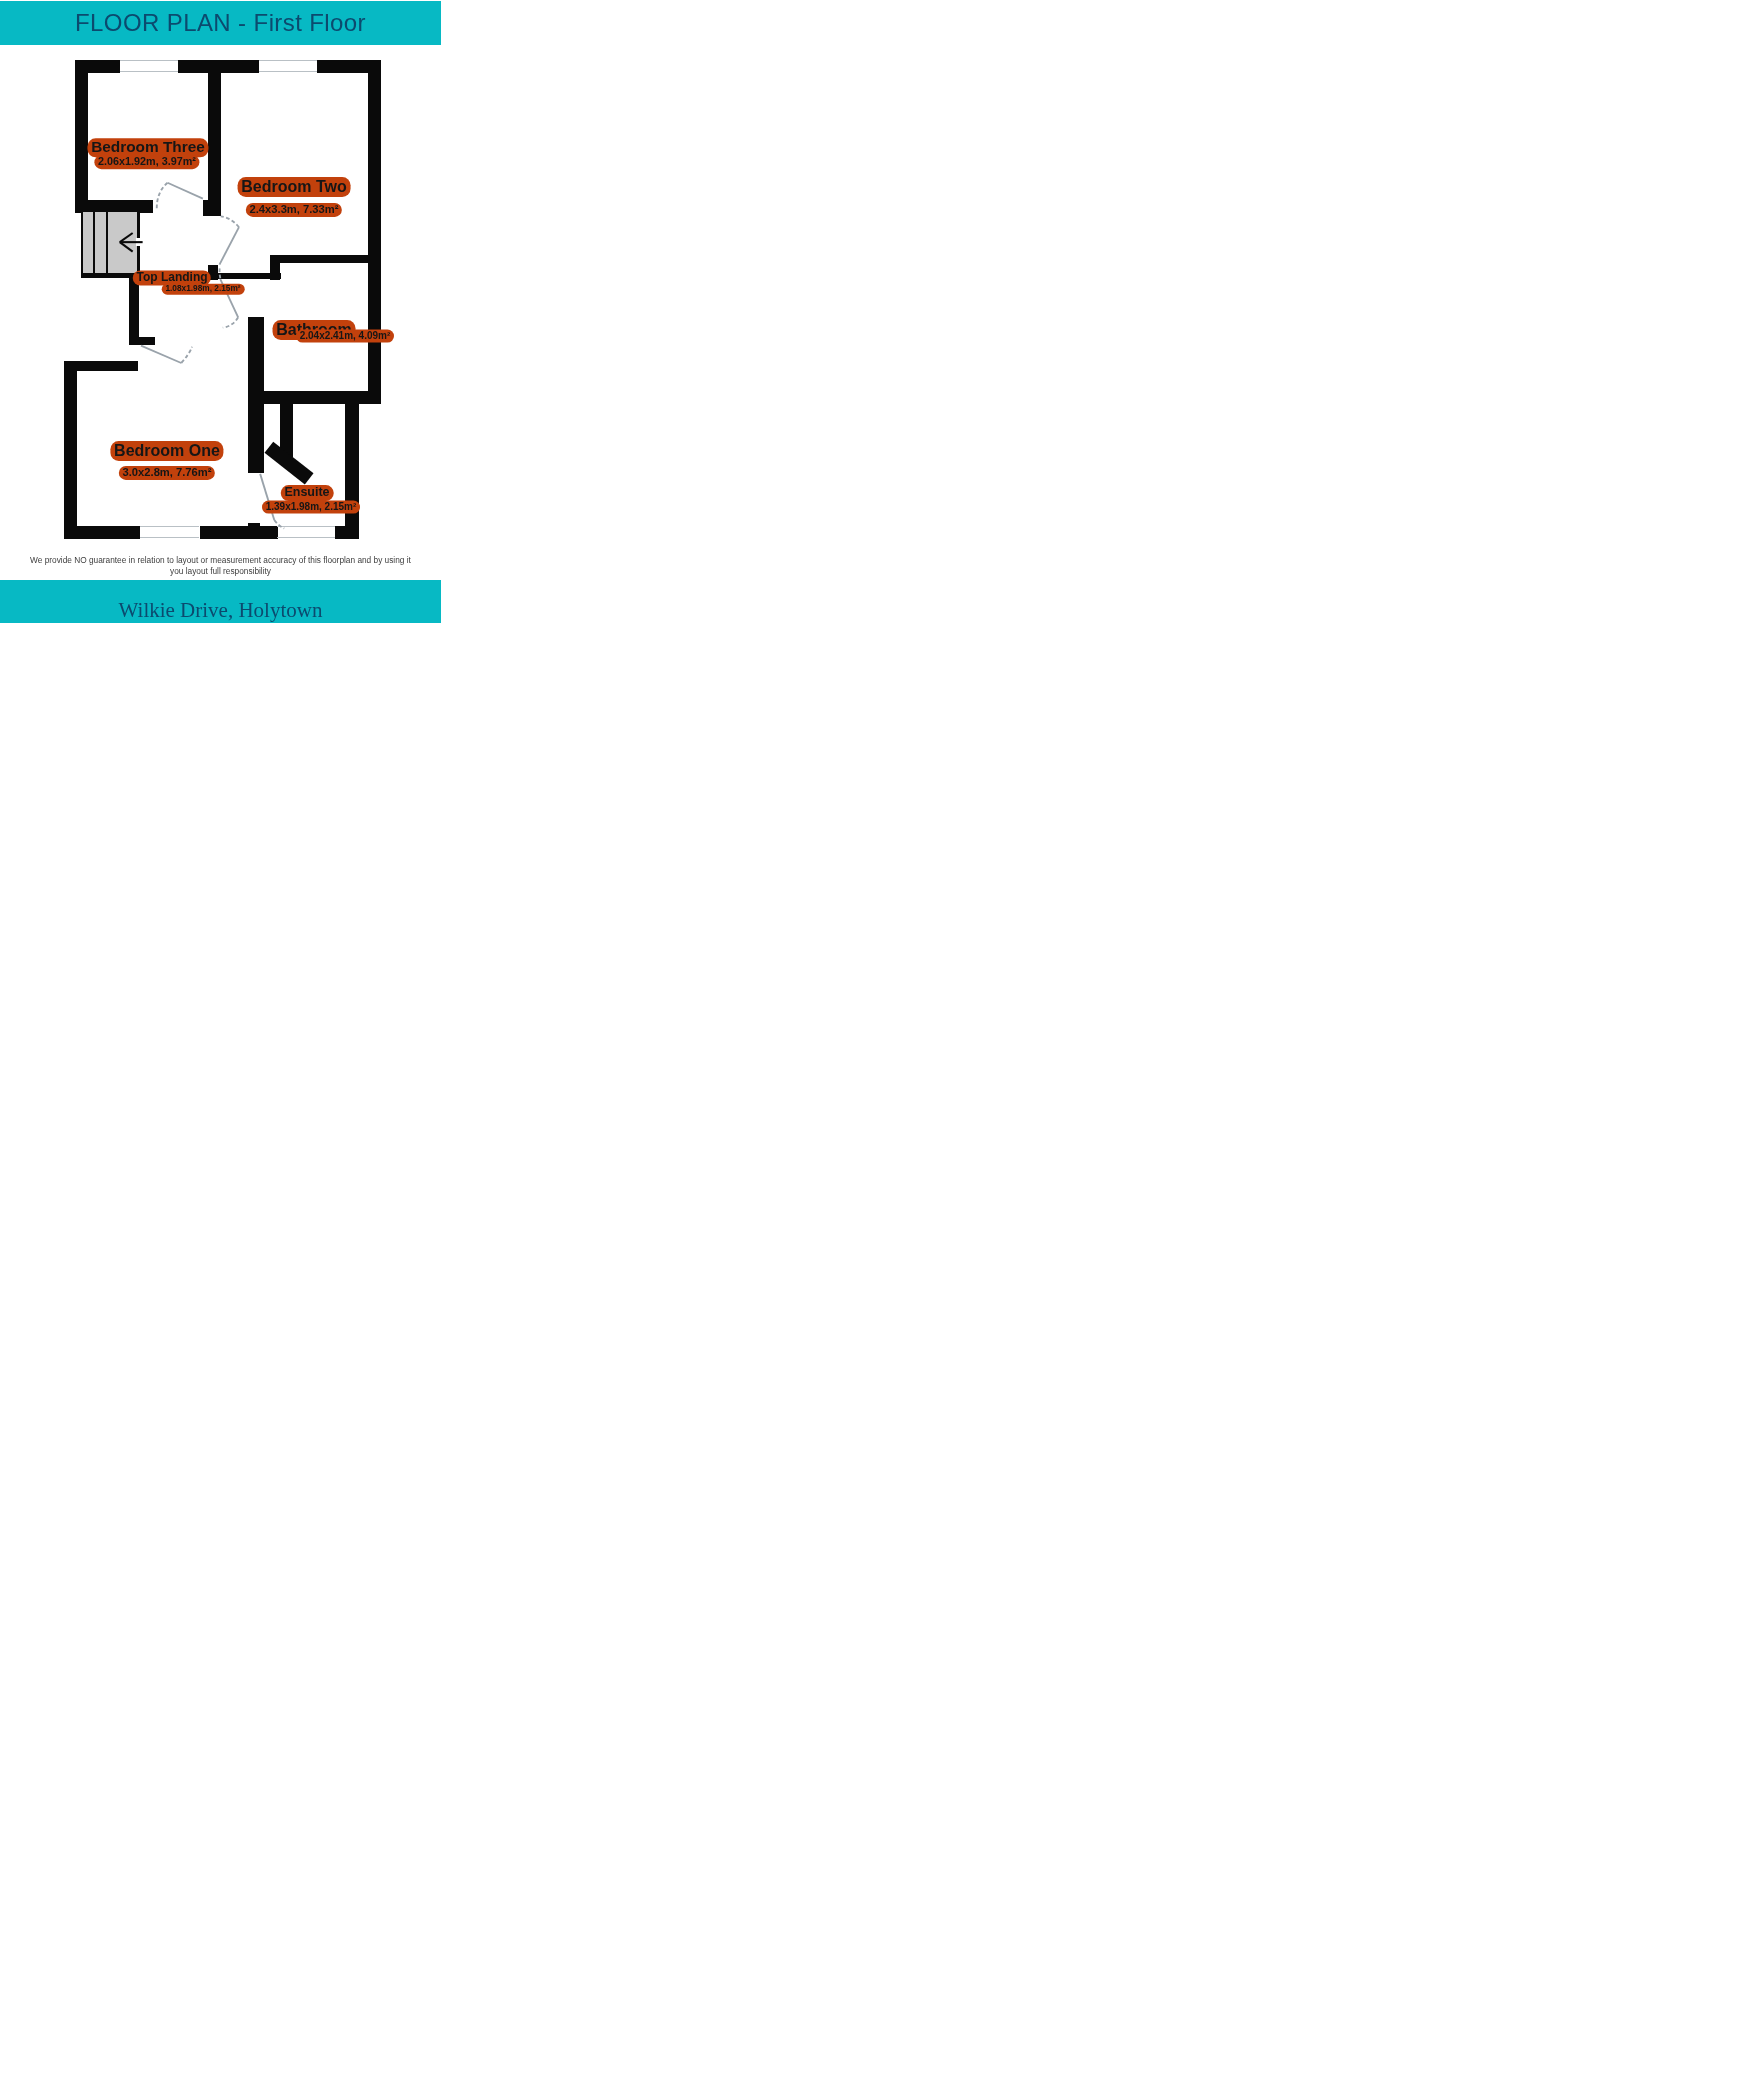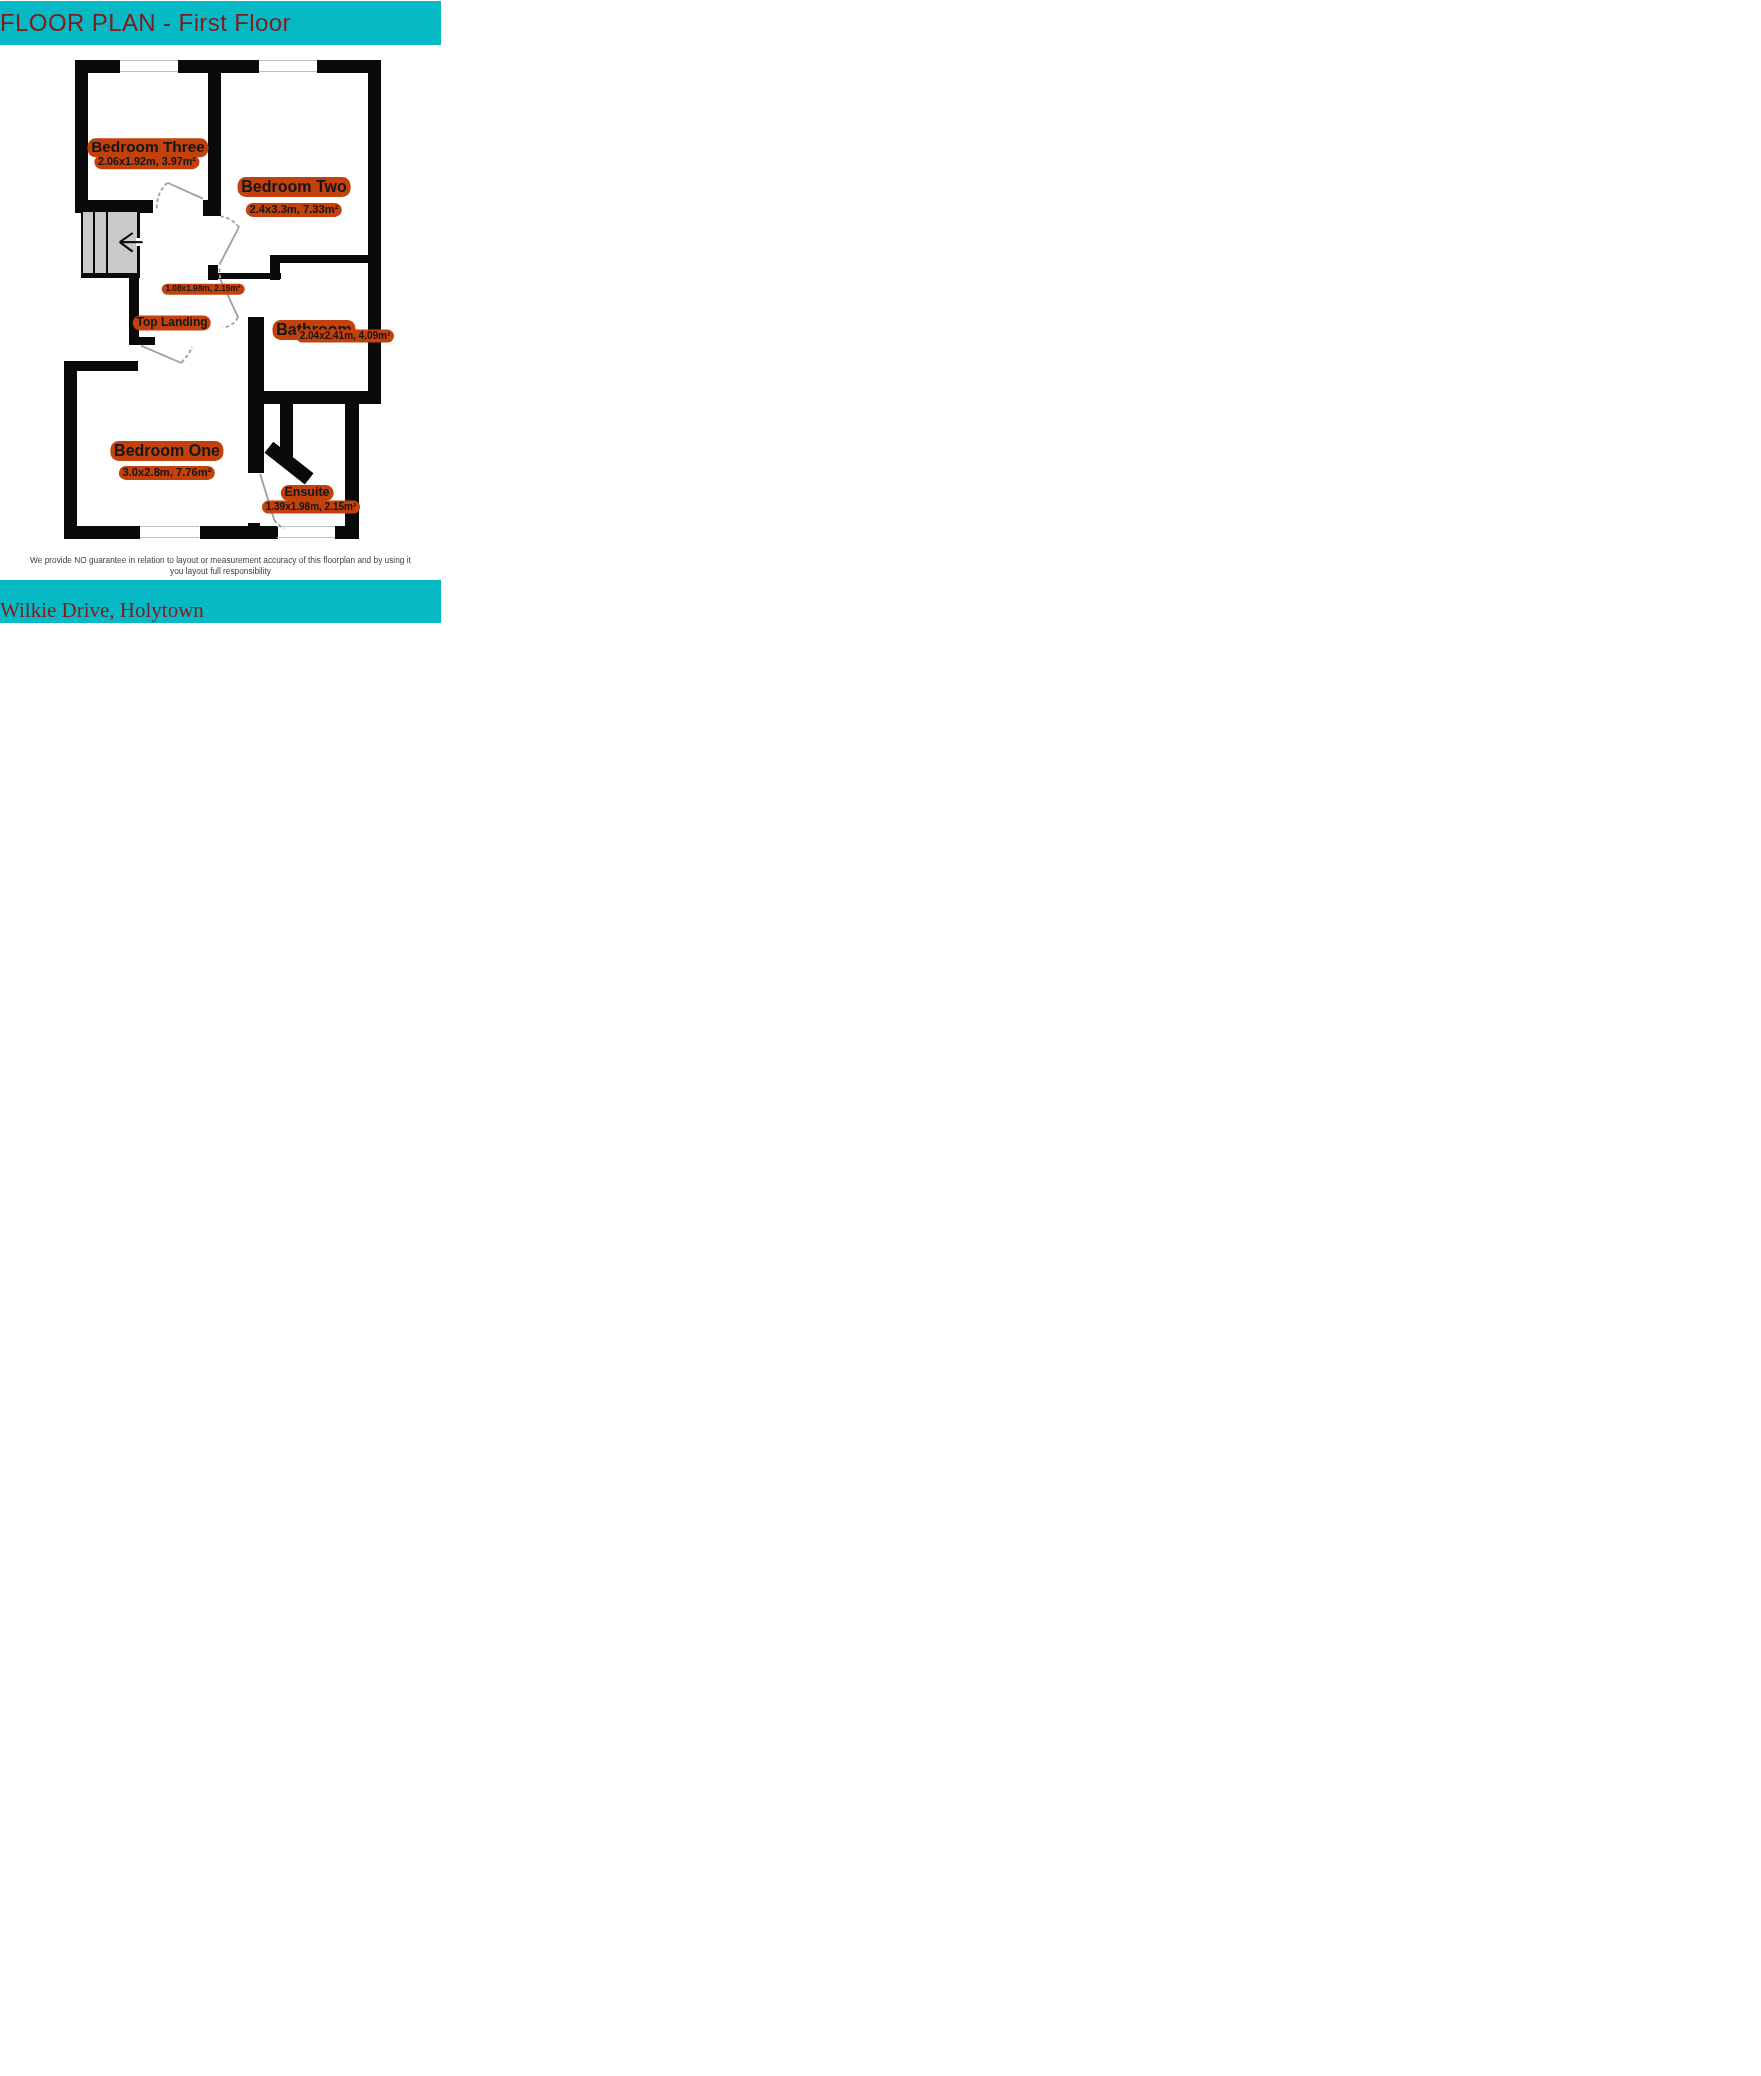--- a/index.html
+++ b/index.html
@@ -2,22 +2,22 @@
 <html style="font-size:6.6px"><head>
 <meta charset="utf-8">
 <style>
   html,body{margin:0;padding:0;background:#ffffff;}
   .page{
     position:relative;width:441px;height:623px;overflow:hidden;
     background:#ffffff;font-family:"Liberation Sans", sans-serif;
     --accent:#07b9c4; --wall:#0a0a0a; --stair:#c9c9c9; --door:#9aa3ab;
     --winline:#b9c0c5; --labeltext:#161616; --disc:#3d3d3d;
   }
-  .band{position:absolute;left:0;width:100%;background:var(--accent);color:#7f1d1d;
-    display:flex;align-items:center;z-index:5;}
+  .band{position:absolute;left:0;width:100%;background:var(--accent);color:#0c4a6e;
+    display:flex;align-items:center;justify-content:center;z-index:5;}
   .band.top{top:1.2px;height:44px;font-size:24px;font-weight:400;letter-spacing:0.4px;}
   .band.bottom{top:580px;height:60px;font-size:21px;font-weight:400;font-family:Liberation Serif, serif;}
   .plan{position:absolute;left:0;top:0;width:100%;height:100%;}
   .w{position:absolute;background:var(--wall);z-index:1;}
   .stair-fill{position:absolute;background:var(--stair);z-index:1;}
   .tread{position:absolute;background:var(--wall);z-index:1;}
   .winline{position:absolute;background:var(--winline);z-index:2;}
   svg.overlay{position:absolute;left:0;top:0;z-index:2;pointer-events:none;}
   .leaf{stroke:var(--door);stroke-width:4.5;fill:none;}
   .arc{stroke:var(--door);stroke-width:4.5;fill:none;stroke-dasharray:9 6;}
@@ -114,21 +114,21 @@
         <path class="arc" d="M 660 1252 Q 672 1268 684 1272"></path>
       </g>
     </svg>
 
     <div class="lbl" style="left:148px;top:148px;font-size:15.4px;">Bedroom Three</div>
     <div class="lbl" style="left:147px;top:162px;font-size:10.8px;">2.06x1.92m, 3.97m²</div>
 
     <div class="lbl" style="left:294px;top:187px;font-size:16px;">Bedroom Two</div>
     <div class="lbl" style="left:294px;top:210px;font-size:11.2px;">2.4x3.3m, 7.33m²</div>
 
-    <div class="lbl" style="left:172px;top:278px;font-size:12px;margin-top:45px;">Top Landing</div>
+    <div class="lbl" style="left:172px;top:278px;font-size:12px;">Top Landing</div>
     <div class="lbl" style="left:173px;top:289px;font-size:8.3px;margin-left:30px;">1.08x1.98m, 2.15m²</div>
 
     <div class="lbl" style="left:314px;top:330px;font-size:16px;">Bathroom</div>
     <div class="lbl" style="left:314px;top:336px;font-size:10px;margin-left:31px;">2.04x2.41m, 4.09m²</div>
 
     <div class="lbl" style="left:167px;top:451px;font-size:16px;">Bedroom One</div>
     <div class="lbl" style="left:167px;top:473px;font-size:11.2px;">3.0x2.8m, 7.76m²</div>
 
     <div class="lbl" style="left:307px;top:493px;font-size:12.5px;">Ensuite</div>
     <div class="lbl" style="left:311px;top:507px;font-size:10px;">1.39x1.98m, 2.15m²</div>

